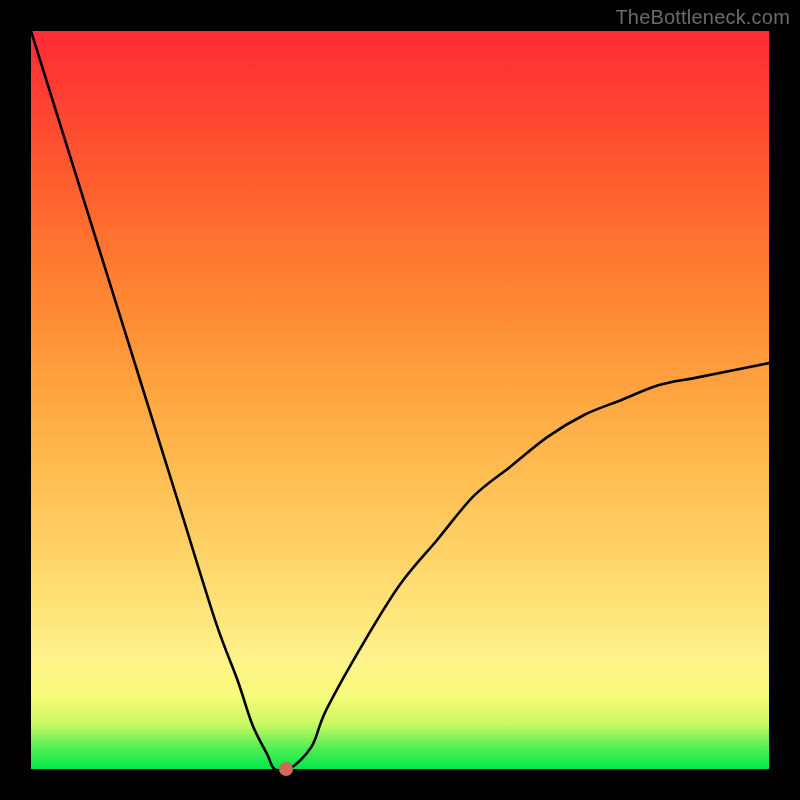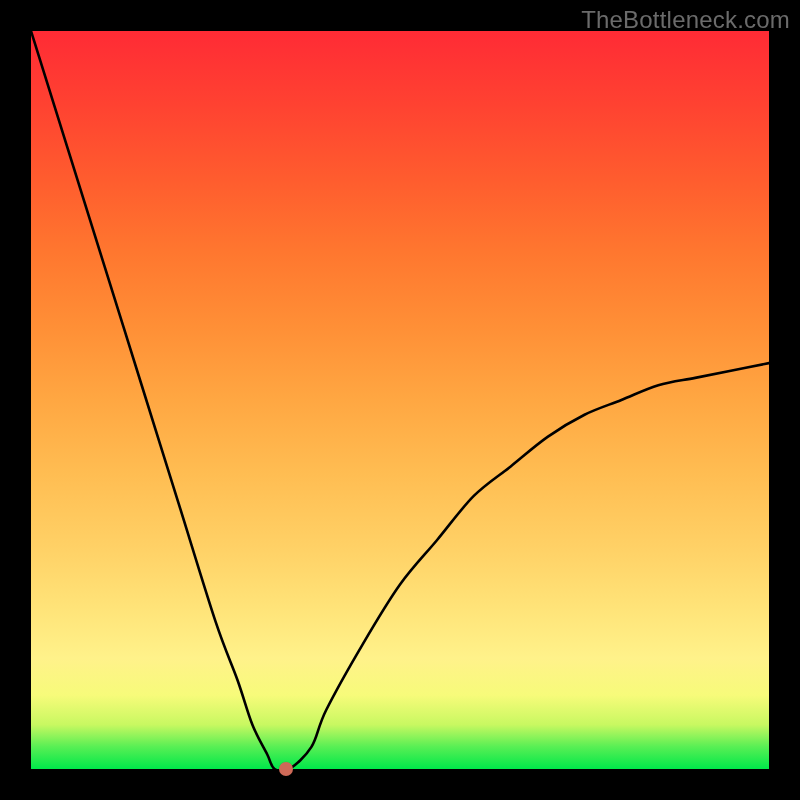--- a/index.html
+++ b/index.html
@@ -40,21 +40,21 @@
       #ff5c2e 80%,
       #ff4231 90%,
       #ff2b35 100%
     );
   }
   .watermark {
     position: absolute;
     top: 6px;
     right: 10px;
     color: #6b6b6b;
-    font-size: 24px;
+    font-size: 20px;
     font-weight: 500;
     letter-spacing: 0.2px;
     user-select: none;
   }
   svg.curve {
     position: absolute;
     left: 0;
     top: 0;
     width: 738px;
     height: 738px;

